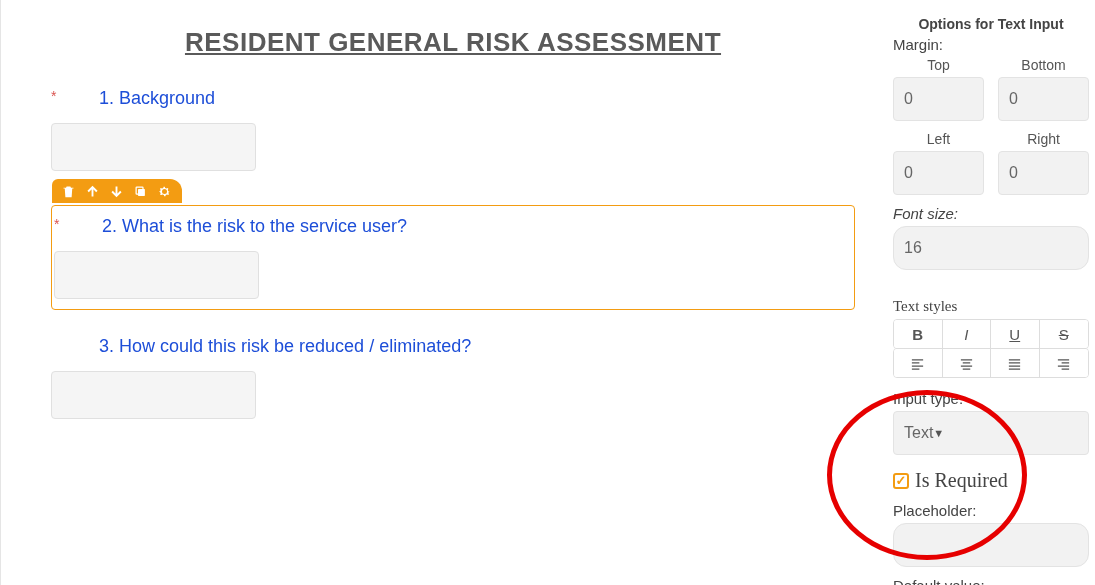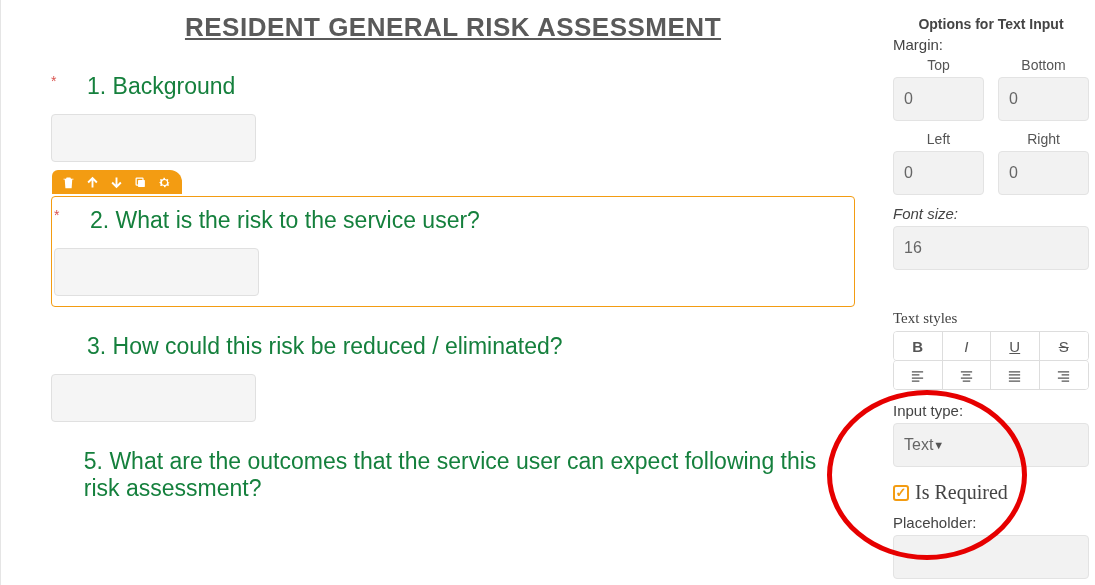--- a/index.html
+++ b/index.html
@@ -7,21 +7,21 @@
       font-family: -apple-system, BlinkMacSystemFont, "Segoe UI", sans-serif;
       background: #fff;
       color: #333;
       width: 1095px;
       height: 585px;
       overflow: hidden;
       display: flex;
     }
     .main-area {
       flex: 1;
-      padding: 0 30px 20px 50px;
+      padding: 15px 30px 20px 50px;
       position: relative;
       border-left: 1px solid #e5e5e5;
     }
     .form-title {
       font-size: 26px;
       font-weight: 700;
       text-align: center;
       text-decoration: underline;
       color: #5a5a5a;
       letter-spacing: 0.5px;
@@ -35,23 +35,23 @@
       display: flex;
       align-items: flex-start;
       gap: 8px;
     }
     .required-mark {
       color: #d9534f;
       font-size: 14px;
       width: 20px;
     }
     .question-text {
-      font-size: 23px;
-      color: #15803d;
-      margin-left: 8px;
+      font-size: 18px;
+      color: #1d4ed8;
+      margin-left: 20px;
     }
     .text-input {
       width: 205px;
       height: 48px;
       background: #f5f5f5;
       border: 1px solid #e0e0e0;
       border-radius: 4px;
       margin-top: 14px;
       margin-left: 0px;
     }
@@ -124,21 +124,21 @@
     .num-input, .text-panel-input, .select-input {
       width: 100%;
       height: 44px;
       background: #f2f2f2;
       border: 1px solid #e3e3e3;
       border-radius: 4px;
       padding: 0 10px;
       font-size: 16px;
       color: #666;
     }
-    .full-input { margin-bottom: 16px; }
+    .full-input { margin-bottom: 4px; border-radius: 13px; }
     .style-row {
       display: grid;
       grid-template-columns: repeat(4, 1fr);
       gap: 0;
       border: 1px solid #ddd;
       border-radius: 4px;
       overflow: hidden;
     }
     .style-row + .style-row { margin-top: -1px; }
     .style-btn {
@@ -242,27 +242,20 @@
 
   <div class="question-block">
     <div class="question-row">
       <span class="required-mark"></span>
       <span class="question-text">3. How could this risk be reduced / eliminated?</span>
     </div>
     <div class="text-input"></div>
   </div>
 
 
-  <div class="question-block">
-    <div class="question-row">
-      <span class="required-mark"></span>
-      <span class="question-text">5. What are the outcomes that the service user can expect following this risk assessment?</span>
-    </div>
-
-  </div>
 </div>
 
 <div class="right-panel" style="position:relative;">
   <div class="panel-title">Options for Text Input</div>
   <div class="panel-label">Margin:</div>
   <div class="margin-grid">
     <div class="margin-cell">
       <div class="margin-sublabel">Top</div>
       <input class="num-input" value="0" style="">
     </div>

